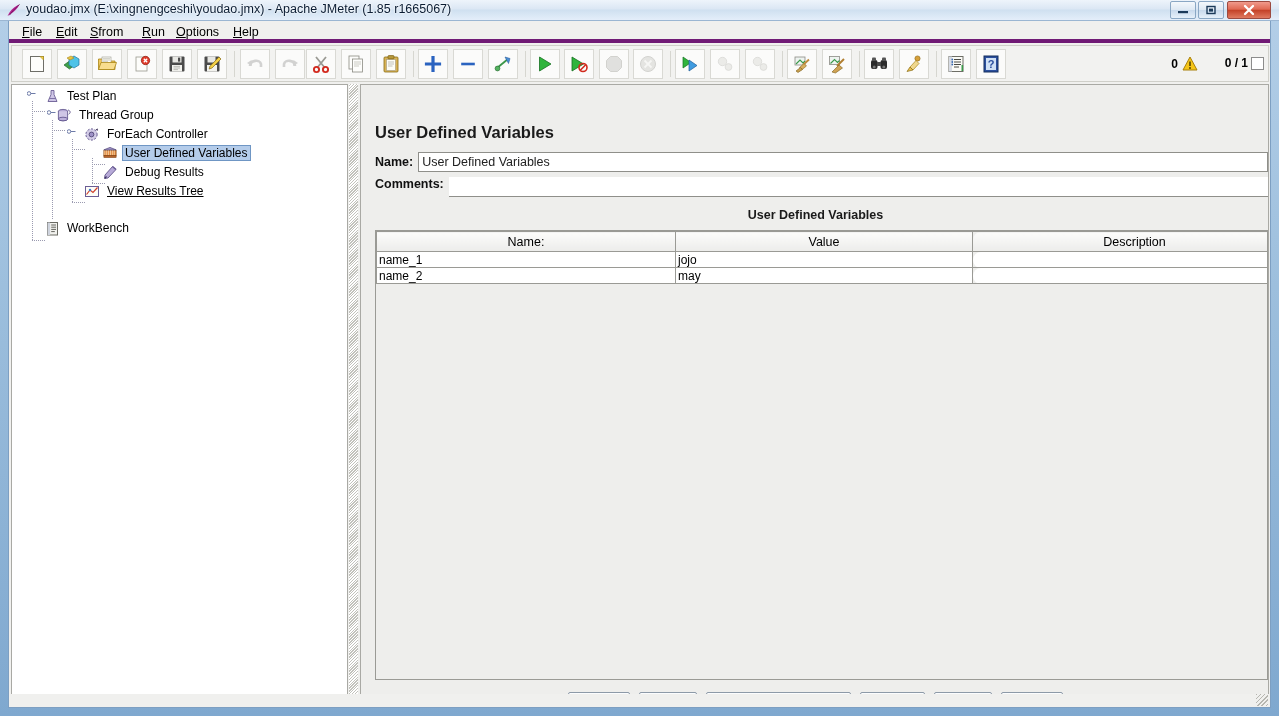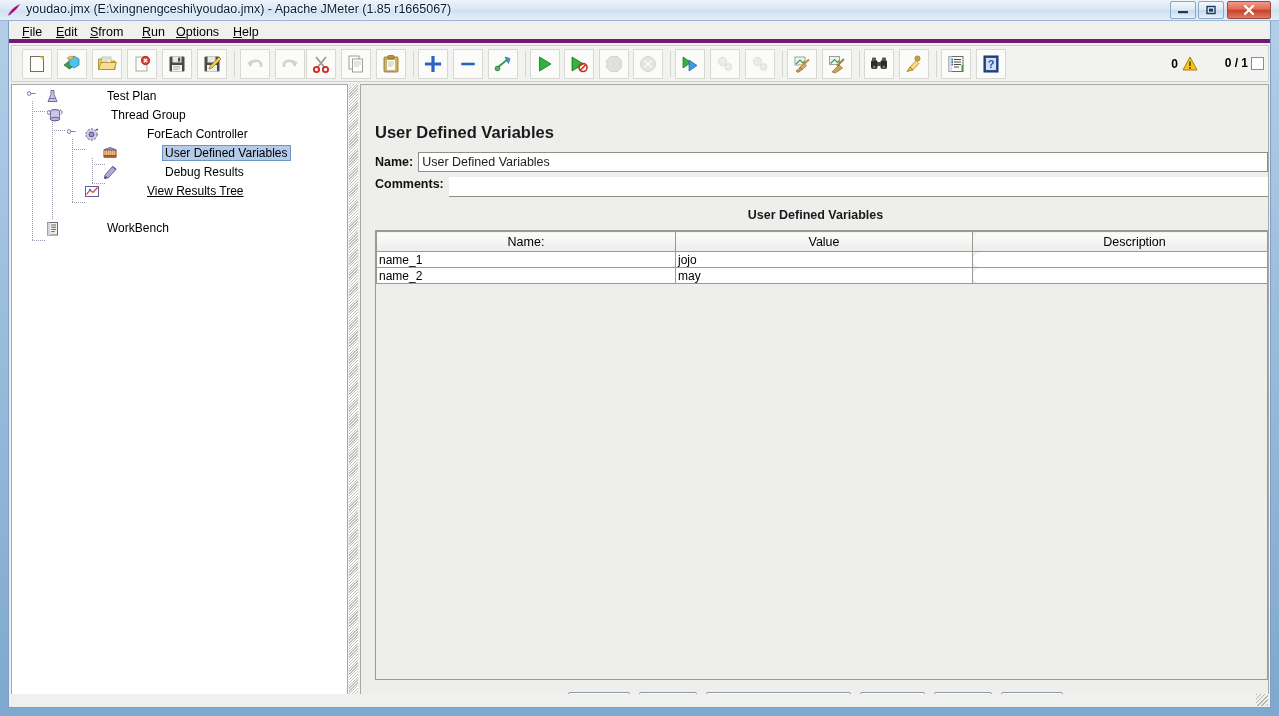--- a/index.html
+++ b/index.html
@@ -137,21 +137,21 @@
   }
 
   
   .tree-row {
     position: absolute; left: 0; height: 18px;
     display: flex; align-items: center;
     white-space: nowrap;
     font-size: 12px; color: #000;
     cursor: default;
   }
-  .tree-label { padding: 1px 3px; margin-left: 40px; }
+  .tree-label { padding: 1px 3px; }
   .tree-row.selected .tree-label {
     background: #b4ccea;
     border: 1px solid #6f96c4;
     padding: 0 2px;
   }
   .tree-icon {
     width: 16px; height: 16px; margin-right: 4px;
     flex: 0 0 16px;
     display: flex; align-items: center; justify-content: center;
   }
@@ -639,21 +639,21 @@
       <div class="tree-row" style="left:32px; top:2px;">
         <span class="tree-icon">
           <svg width="15" height="15" viewBox="0 0 15 15" class="shape">
             <path d="M6 1.5 H9 V5.5 L12 12.5 H3 L6 5.5 Z" fill="#cfc6e6" stroke="#6a5d94" stroke-width="0.9"></path>
             <path d="M4.4 9.5 H10.6" stroke="#6a5d94" stroke-width="0.8"></path>
           </svg>
         </span>
         <span class="tree-label">Test Plan</span>
       </div>
 
-      <div class="tree-row" style="left:36px; top:21px;text-align:right;">
+      <div class="tree-row" style="left:44px; top:21px;text-align:right;">
         <span class="tree-icon">
           <svg width="16" height="15" viewBox="0 0 16 15" class="shape">
             <ellipse cx="7" cy="3.2" rx="4.6" ry="1.8" fill="#b6aad6" stroke="#584b86" stroke-width="0.8"></ellipse>
             <path d="M2.4 3.2 V11 A4.6 1.8 0 0 0 11.6 11 V3.2" fill="#cfc6e6" stroke="#584b86" stroke-width="0.8"></path>
             <ellipse cx="7" cy="11" rx="4.6" ry="1.8" fill="#bdb1dc" stroke="#584b86" stroke-width="0.8"></ellipse>
             <path d="M12 2 C14.6 2.6 14.8 5.2 12.6 6.2" stroke="#584b86" stroke-width="0.9" fill="none"></path>
           </svg>
         </span>
         <span class="tree-label">Thread Group</span>
       </div>

